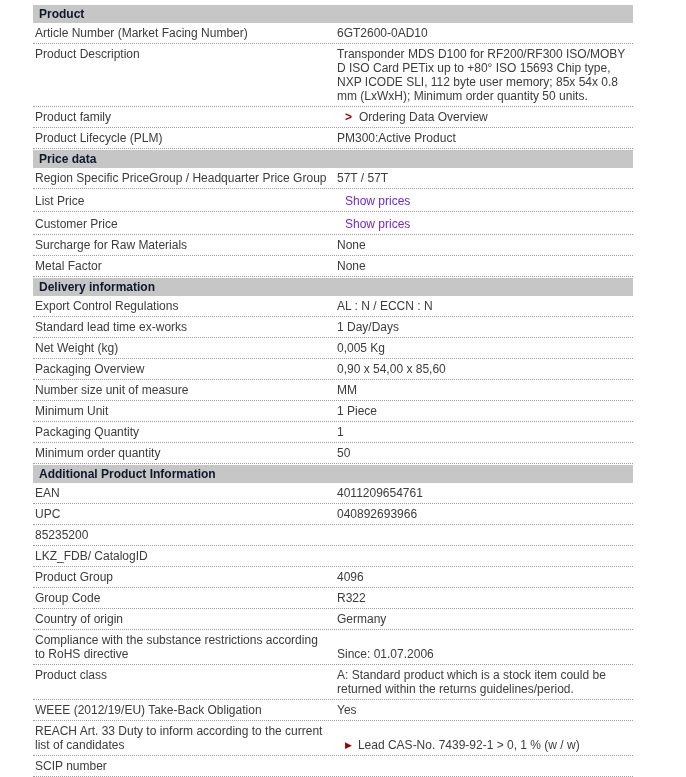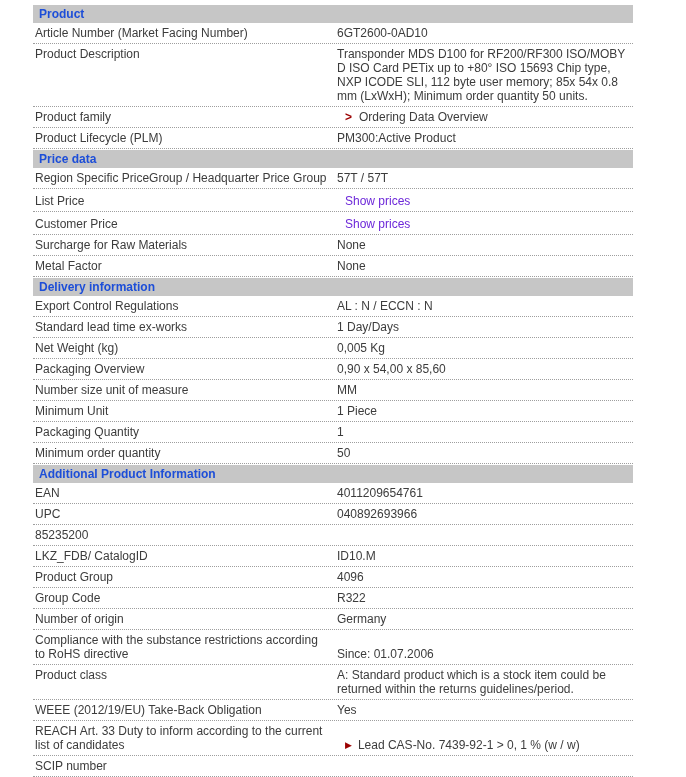--- a/index.html
+++ b/index.html
@@ -9,21 +9,21 @@
     font-family: "Liberation Sans", "DejaVu Sans", sans-serif;
     font-size: 12px;
     color: #3c3c3c;
   }
   .wrap {
     width: 600px;
     margin: 5px 0 0 33px;
   }
   .section-bar {
     background: #c6c6c6;
-    color: #1d4ed8;
+    color: #0f172a;
     font-weight: bold;
     padding: 3px 6px 3px 6px;
     line-height: 12px;
     margin-top: 1px;
   }
   .row {
     display: flex;
     align-items: flex-end;
     border-bottom: 1px dotted #9e9e9e;
     padding: 3px 0 3px 2px;
@@ -144,32 +144,31 @@
     </div>
     <div class="row">
       <div class="label">UPC</div>
       <div class="value"><span>040892693966</span></div>
     </div>
     <div class="row">
       <div class="value"><span>85235200</span></div>
     </div>
     <div class="row">
       <div class="label">LKZ_FDB/ CatalogID</div>
-      <div class="value"><span>ID10.M</span></div>
     </div>
     <div class="row">
       <div class="label">Product Group</div>
       <div class="value"><span>4096</span></div>
     </div>
     <div class="row">
       <div class="label">Group Code</div>
       <div class="value"><span>R322</span></div>
     </div>
     <div class="row">
-      <div class="label">Number of origin</div>
+      <div class="label">Country of origin</div>
       <div class="value"><span>Germany</span></div>
     </div>
     <div class="row">
       <div class="label">Compliance with the substance restrictions according to RoHS directive</div>
       <div class="value"><span>Since: 01.07.2006</span></div>
     </div>
     <div class="row">
       <div class="label top">Product class</div>
       <div class="value"><span>A: Standard product which is a stock item could be returned within the returns guidelines/period.</span></div>
     </div>

